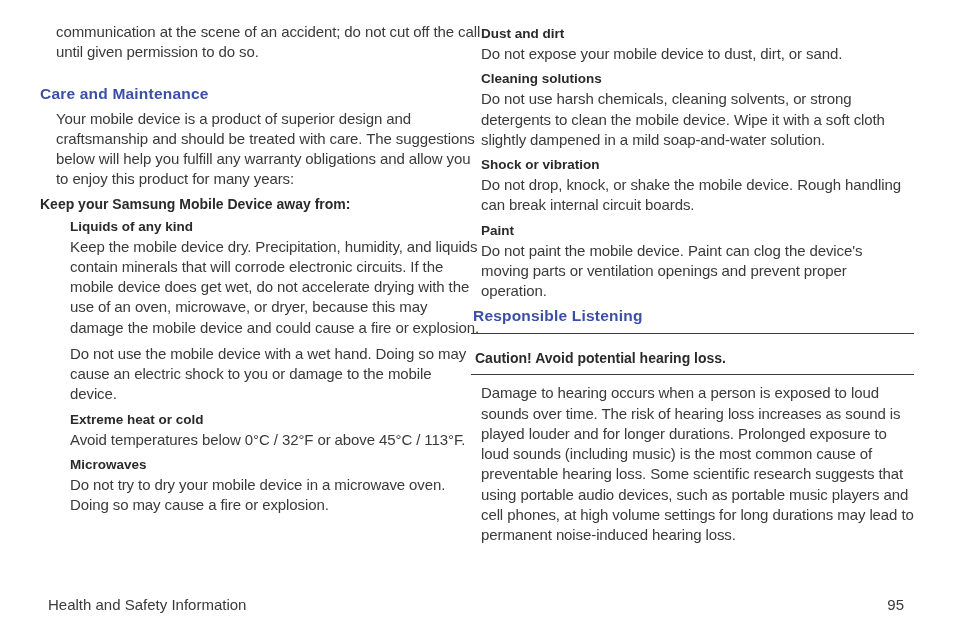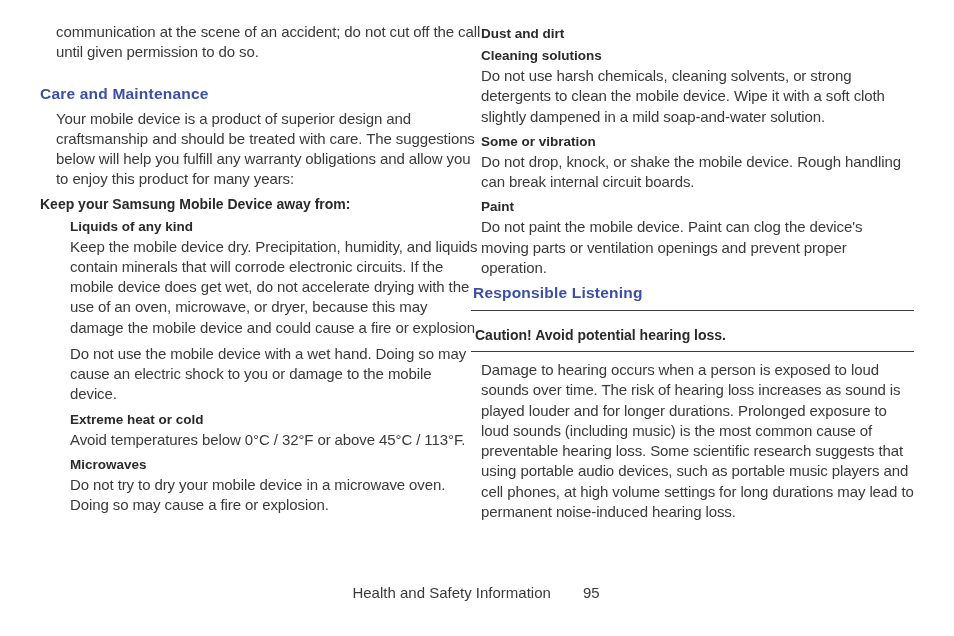--- a/index.html
+++ b/index.html
@@ -50,27 +50,27 @@
   .col-left .item-body { margin-left: 22px; }
   .hr { border: none; border-top: 1.5px solid #3a3a3a; margin: 8px 0 8px -10px; }
   .caution {
     font-weight: bold;
     font-size: 14px;
     color: #2a2a2a;
     margin: 16px 0 4px -6px;
   }
   .footer {
     display: flex;
-    justify-content: center;
+    justify-content: space-between;
     align-items: baseline;
     gap: 32px;
     font-size: 15px;
     color: #3a3a3a;
     padding-right: 10px;
-    margin-top: 2px;
+    margin-top: 14px;
   }
   .footer .pg { font-size: 15px; }
 </style>
 </head>
 <body>
 
 <div class="page">
 
   <div class="col col-left">
     <p class="body-text indent1">communication at the scene of an accident; do not cut off the call until given permission to do so.</p>
@@ -87,25 +87,26 @@
 
     <div class="item-head">Extreme heat or cold</div>
     <p class="body-text item-body">Avoid temperatures below 0°C / 32°F or above 45°C / 113°F.</p>
 
     <div class="item-head">Microwaves</div>
     <p class="body-text item-body">Do not try to dry your mobile device in a microwave oven. Doing so may cause a fire or explosion.</p>
   </div>
 
   <div class="col col-right">
     <div class="item-head" style="margin-top:4px">Dust and dirt</div>
+    <p class="body-text">Do not expose your mobile device to dust, dirt, or sand.</p>
 
     <div class="item-head">Cleaning solutions</div>
     <p class="body-text">Do not use harsh chemicals, cleaning solvents, or strong detergents to clean the mobile device. Wipe it with a soft cloth slightly dampened in a mild soap-and-water solution.</p>
 
-    <div class="item-head">Some or vibration</div>
+    <div class="item-head">Shock or vibration</div>
     <p class="body-text">Do not drop, knock, or shake the mobile device. Rough handling can break internal circuit boards.</p>
 
     <div class="item-head">Paint</div>
     <p class="body-text">Do not paint the mobile device. Paint can clog the device's moving parts or ventilation openings and prevent proper operation.</p>
 
     <div class="section-head" style="margin-top:6px">Responsible Listening</div>
 
     <hr class="hr">
     <div class="caution">Caution! Avoid potential hearing loss.</div>
     <hr class="hr">

